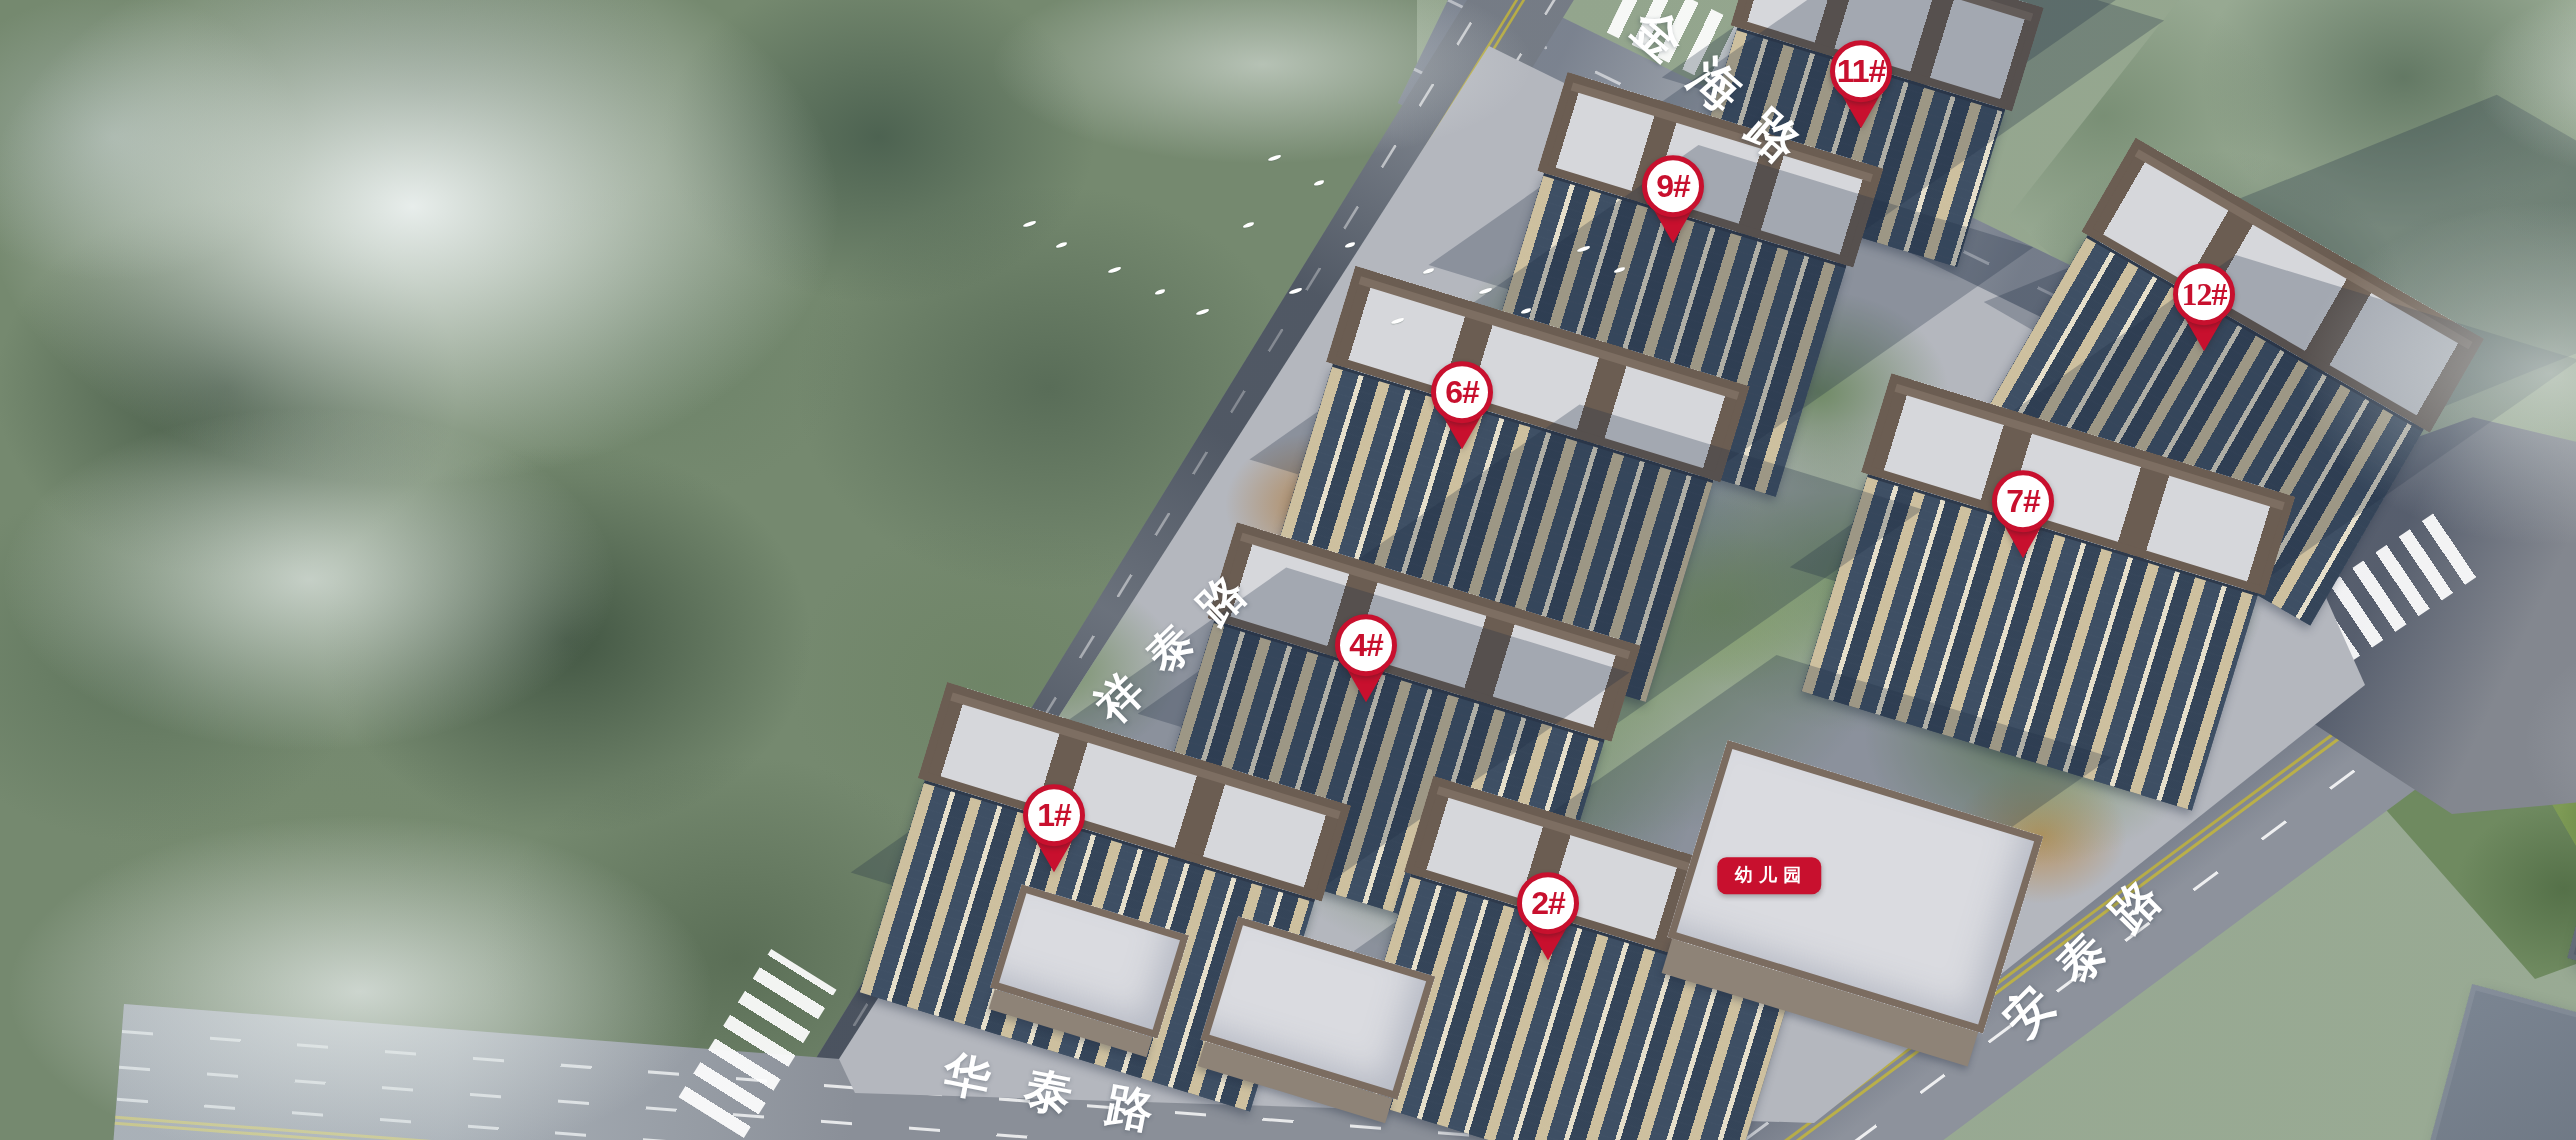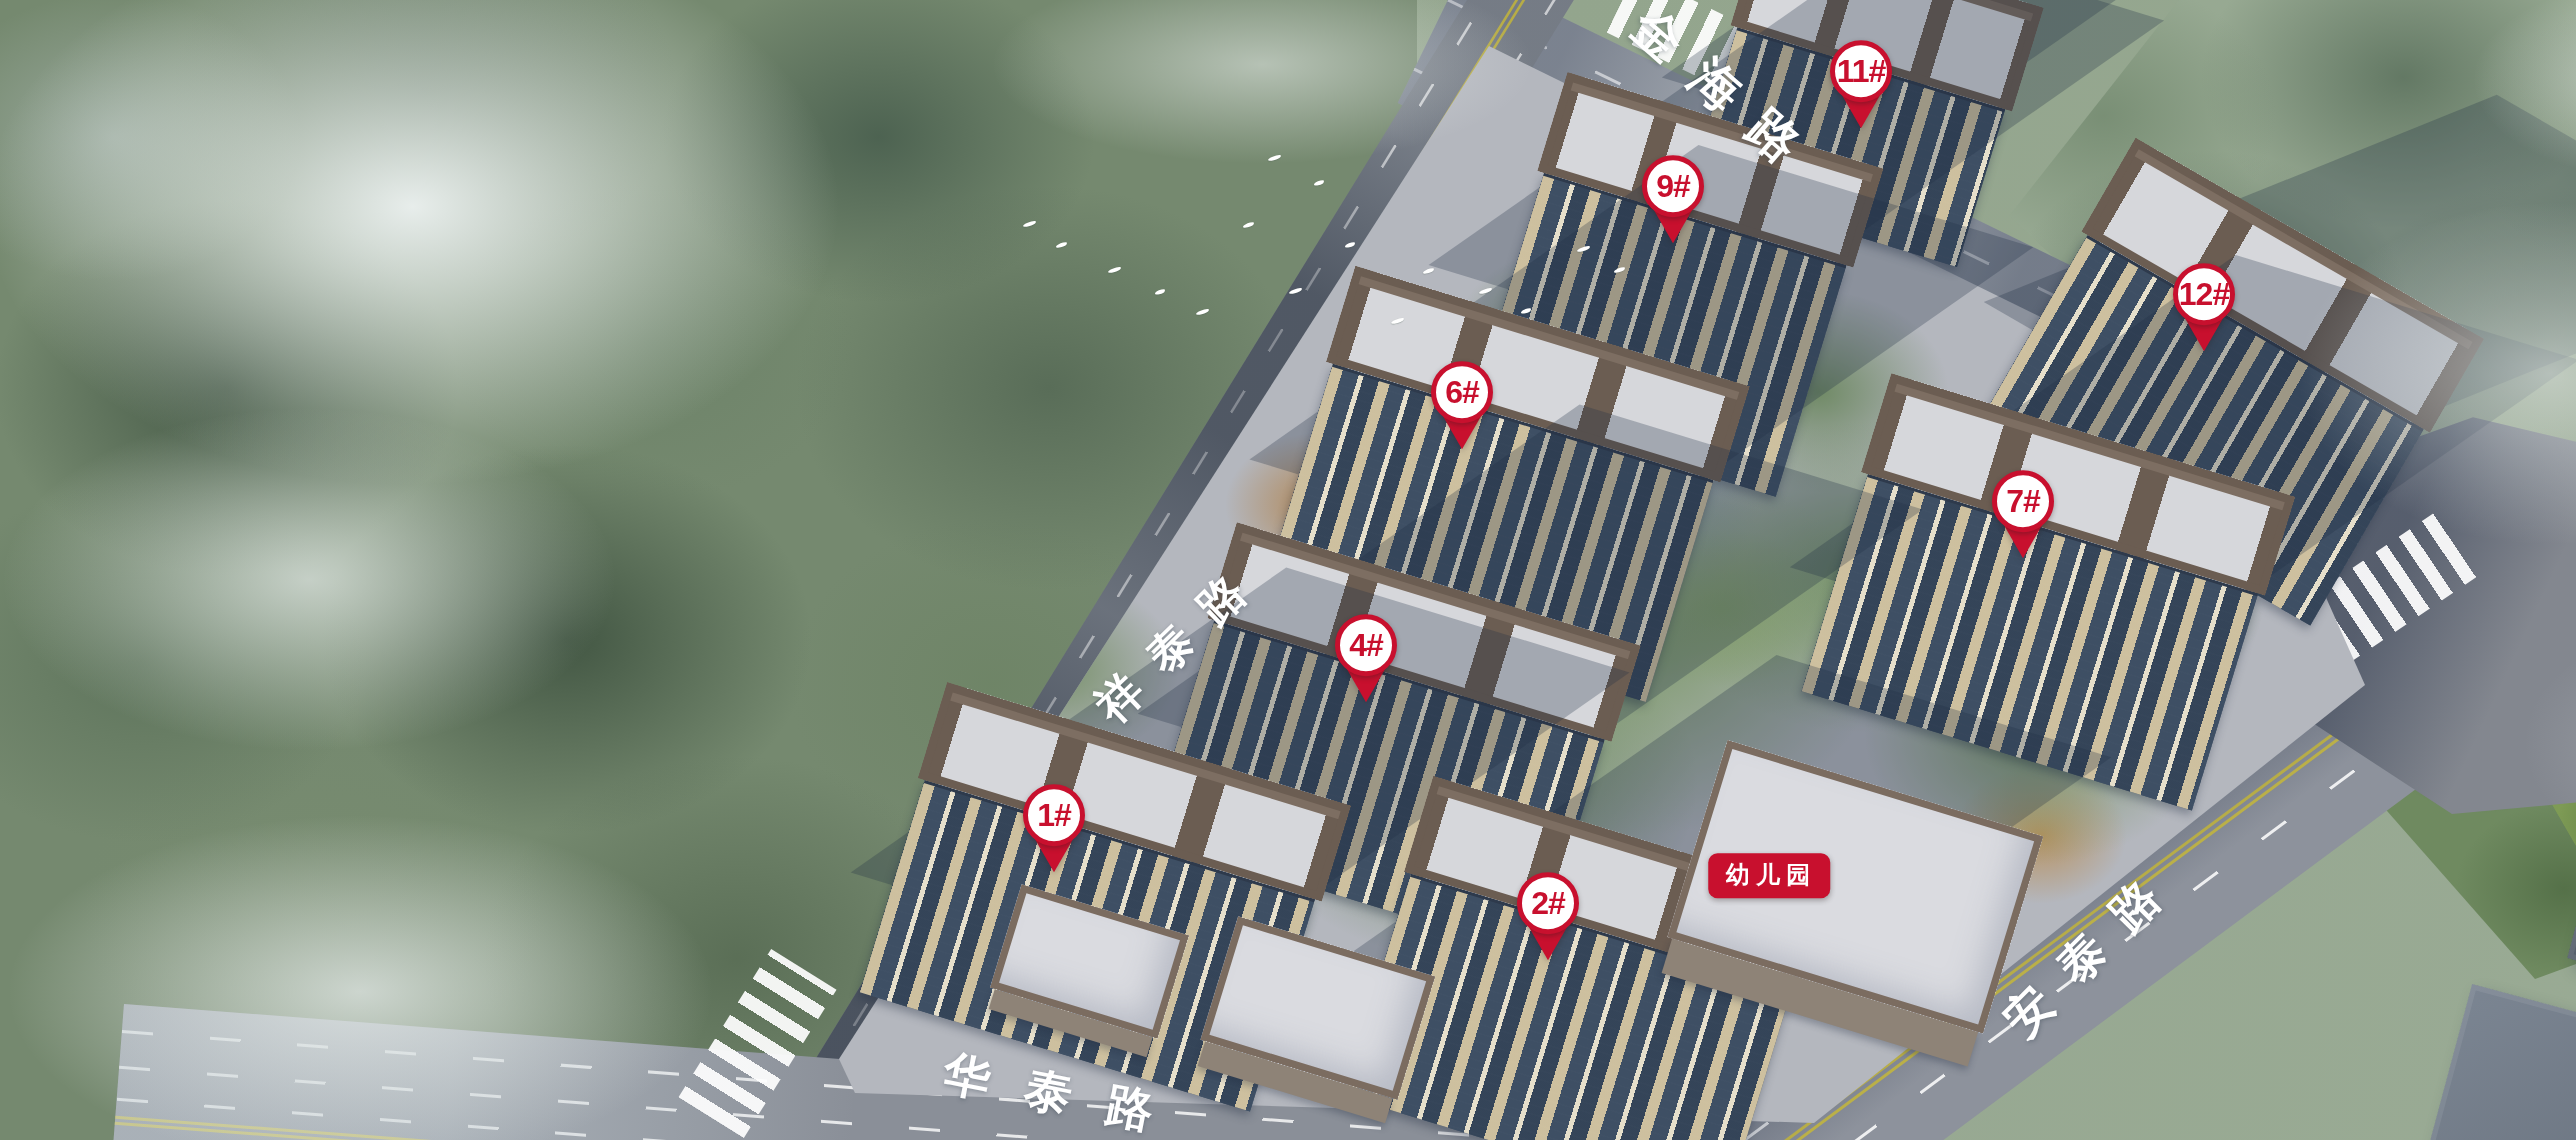--- a/index.html
+++ b/index.html
@@ -149,21 +149,21 @@
   .pin-head{width:52px;height:52px;margin:0 auto;border:5.7px solid var(--red);border-radius:50%;
     background:#fff;display:flex;align-items:center;justify-content:center;
     font-size:32px;font-weight:bold;color:var(--red);letter-spacing:-1px;
     box-shadow:0 2.1px 5.2px rgba(40,30,30,.35);}
   .pin-tail{width:0;height:0;margin:-7.2px auto 0;position:relative;z-index:-1;
     border-left:19.6px solid transparent;border-right:19.6px solid transparent;
     border-top:33px solid var(--red);filter:drop-shadow(0 2.1px 3.1px rgba(40,30,30,.3));}
   .road-label{position:absolute;color:#fff;font-weight:bold;white-space:nowrap;z-index:40;
     text-shadow:0 1.5px 4.1px rgba(40,55,70,.35);}
   .badge{position:absolute;z-index:40;transform:translate(-50%,-50%);
-    background:var(--red);color:#fff;font-weight:bold;font-size:24px;letter-spacing:6.2px;
+    background:var(--red);color:#fff;font-weight:bold;font-size:18px;letter-spacing:6.2px;
     padding:6.2px 13.4px 7.2px 17.5px;border-radius:9.3px;box-shadow:0 2.1px 5.2px rgba(40,30,30,.3);}
 </style>
 </head>
 <body>
 
 <div class="stage">
 
   <div class="forest forest-left"></div>
   <div class="forest forest-topright"></div>
   <div class="forest forest-bottomright"></div>
@@ -283,21 +283,21 @@
         <div class="pin-tail"></div>
       </div>
       <div class="pin" style="left: 1673px; top: 243px;">
         <div class="pin-head">9#</div>
         <div class="pin-tail"></div>
       </div>
       <div class="pin" style="left: 1861px; top: 128px;">
         <div class="pin-head">11#</div>
         <div class="pin-tail"></div>
       </div>
-      <div class="pin" style="left: 2204px; top: 351px;">
+      <div class="pin" style="left: 2204px; top: 351px; font-family: Liberation Serif, serif;">
         <div class="pin-head">12#</div>
         <div class="pin-tail"></div>
       </div>
     </div>
   <div>
       <span class="road-label" style="left: 1726px; top: 95px; font-size: 49px; letter-spacing: 28px; transform: translate(-50%, -50%) rotate(41deg);">金海路</span>
       <span class="road-label" style="left: 1180px; top: 640px; font-size: 45px; letter-spacing: 26px; transform: translate(-50%, -50%) rotate(-44deg);">祥泰路</span>
       <span class="road-label" style="left: 2092px; top: 949px; font-size: 47px; letter-spacing: 28px; transform: translate(-50%, -50%) rotate(-45deg);">安泰路</span>
       <span class="road-label" style="left: 1066px; top: 1096px; font-size: 47px; letter-spacing: 36px; transform: translate(-50%, -50%) rotate(11deg);">华泰路</span>
     </div>

